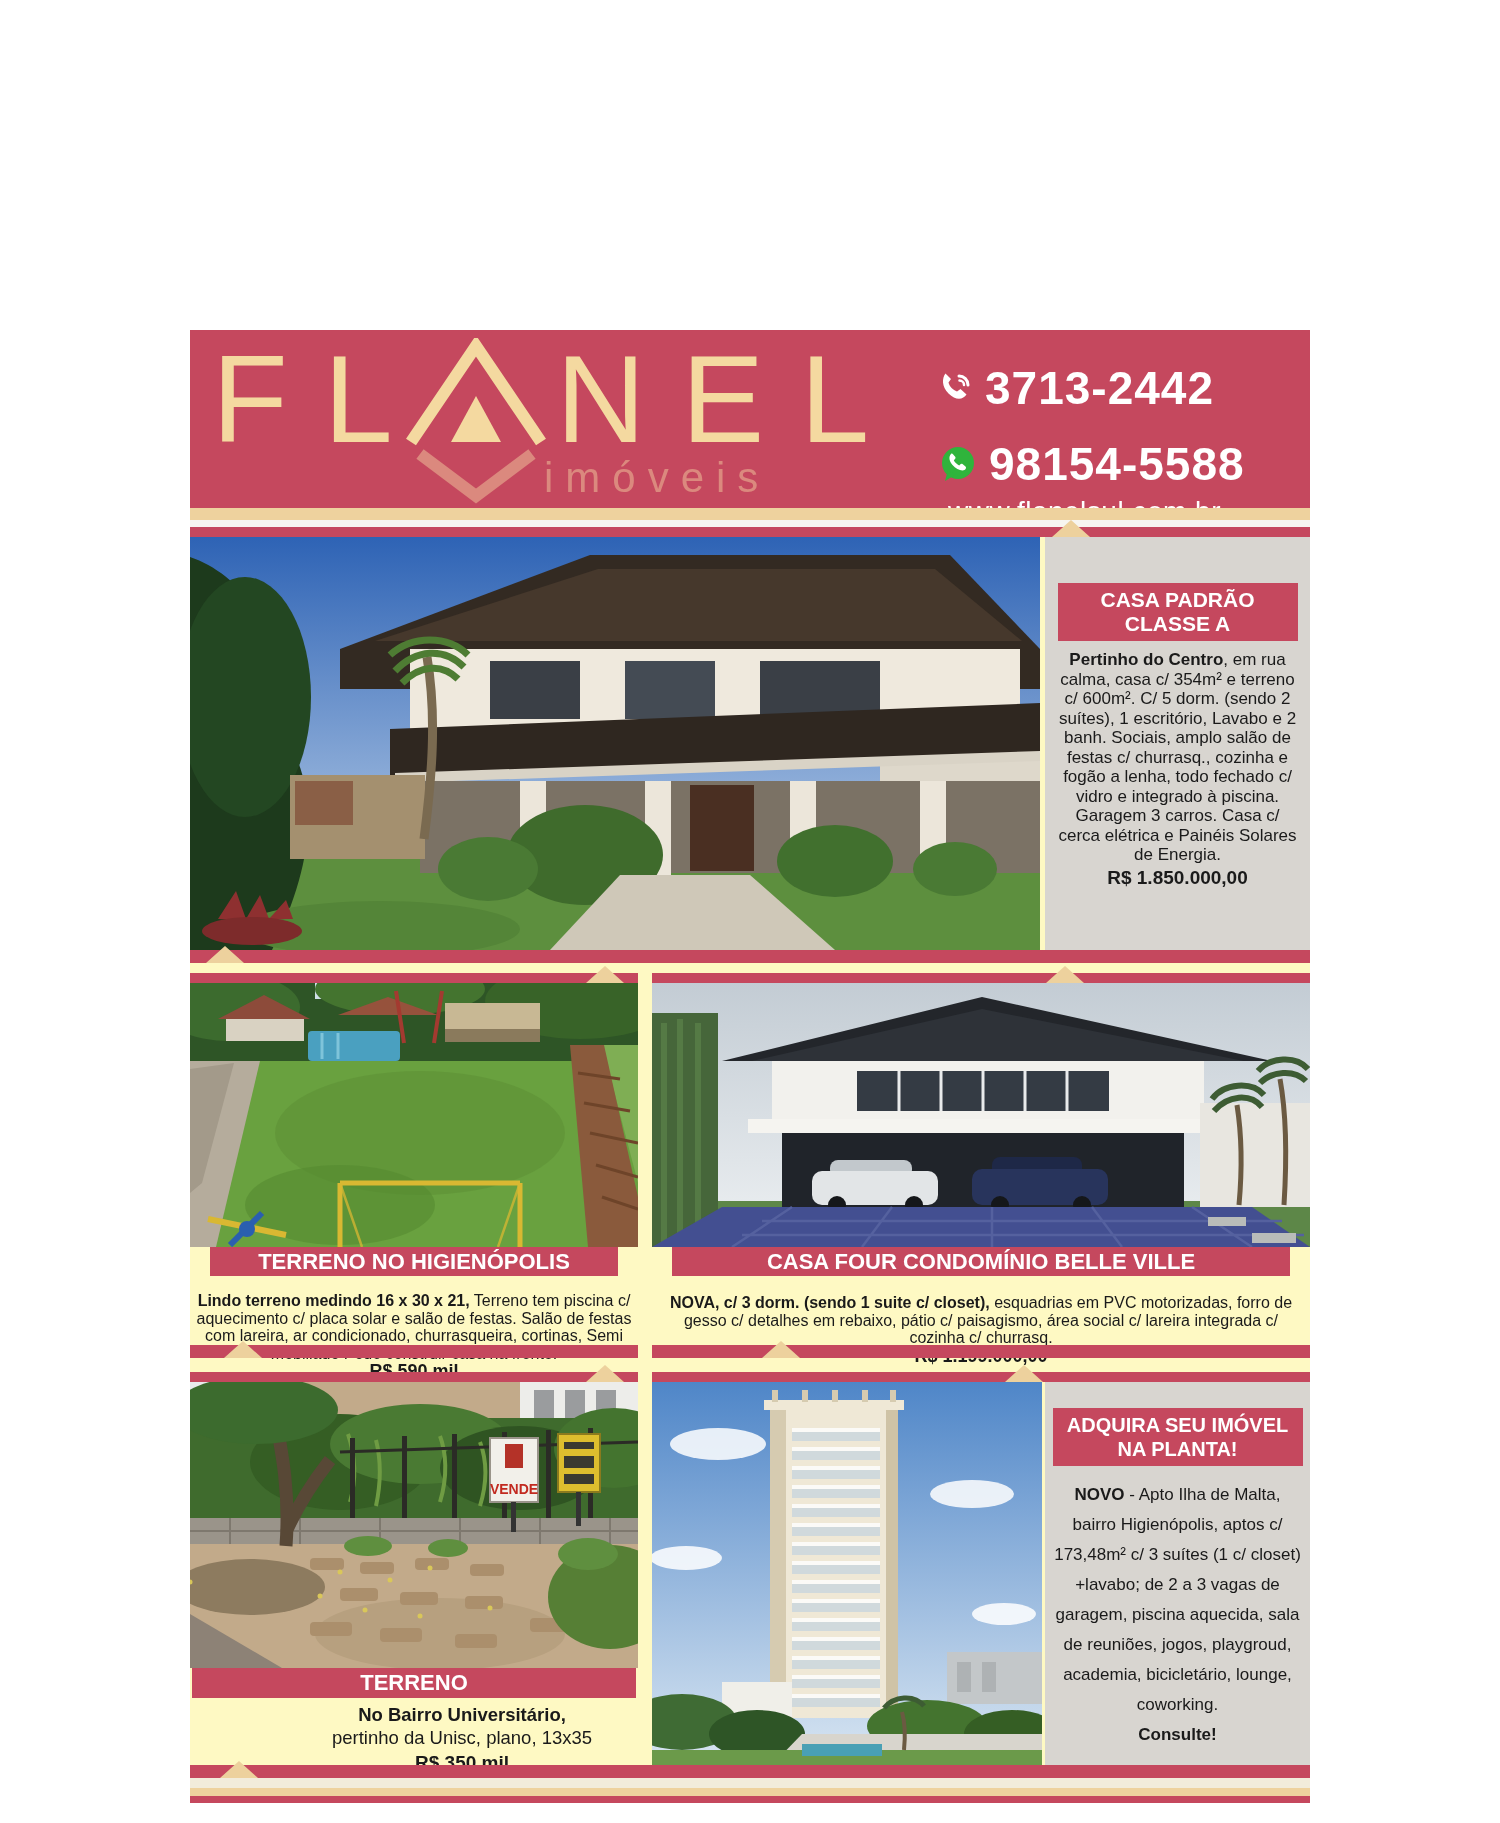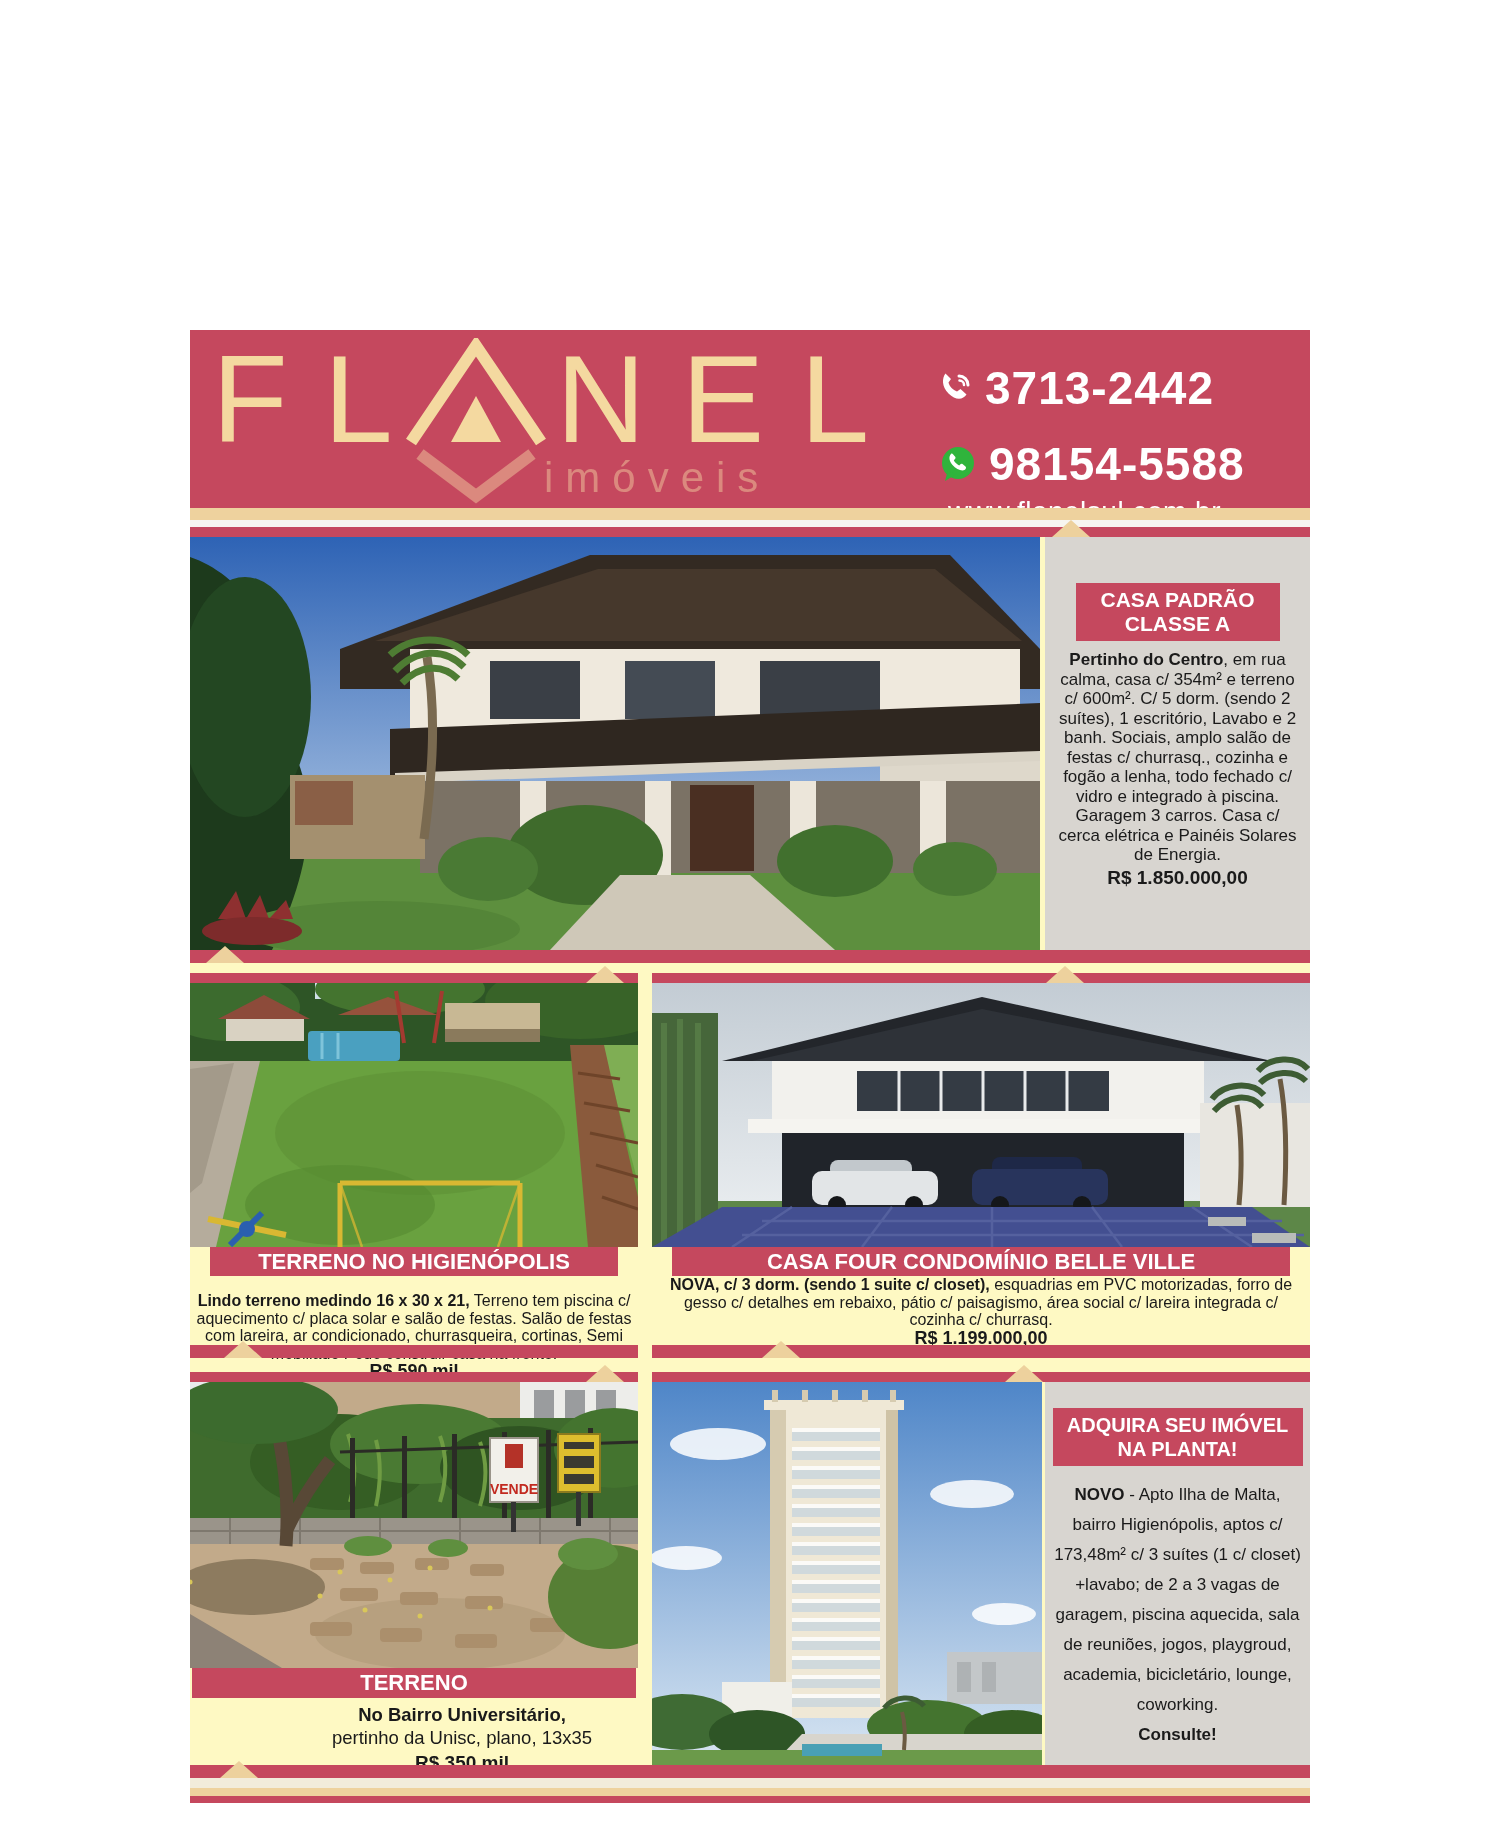--- a/index.html
+++ b/index.html
@@ -31,32 +31,32 @@
   .s2-gold{left:0;top:1458px;width:1120px;height:8px;background:#eed29e;}
   .s2-red{left:0;top:1466px;width:1120px;height:7px;background:#c5485e;}
   
   .tri{position:absolute;width:0;height:0;border-left:19px solid transparent;border-right:19px solid transparent;border-bottom:17px solid #edd19d;}
   
   .ph{position:absolute;display:block;}
   
   .panel{background:#d8d5d0;}
   .c1panel{left:855px;top:207px;width:265px;height:413px;}
   .brpanel{left:855px;top:1052px;width:265px;height:383px;}
-  .panel-title{margin:46px auto 0;width:204px;background:#c5485e;color:#fff;font-weight:bold;font-size:21px;line-height:24px;text-align:center;padding:5px 0;}
+  .panel-title{margin:46px auto 0;width:240px;background:#c5485e;color:#fff;font-weight:bold;font-size:21px;line-height:24px;text-align:center;padding:5px 0;}
   .brpanel .panel-title{margin-top:26px;width:250px;font-size:20px;}
   .panel-body{margin:9px 12px 0;font-size:17px;line-height:19.5px;text-align:center;color:#1a1a1a;}
   .brpanel .panel-body{margin:14px 9px 0;line-height:30px;}
   .price{font-weight:bold;font-size:19px;text-align:center;color:#1a1a1a;margin-top:2px;}
   .titlebar{background:#c5485e;color:#fff;font-weight:bold;text-align:center;font-size:22px;}
   .mltitle{left:20px;top:917px;width:408px;height:29px;line-height:29px;}
   .mrtitle{left:482px;top:917px;width:618px;height:29px;line-height:29px;}
   .bltitle{left:2px;top:1338px;width:444px;height:30px;line-height:30px;}
   .mtext{top:946px;height:69px;font-size:16px;line-height:17.5px;text-align:center;color:#1a1a1a;}
   .mltext{left:0;width:448px;padding-top:16px;}
-  .mrtext{left:462px;width:658px;padding-top:0;}
+  .mrtext{left:462px;width:658px;padding-top:18px;}
   .mtext p{margin:0 4px;}
   .mtext .price{font-size:18px;margin-top:1px;}
   .bltext{left:0;top:1368px;width:448px;text-align:center;color:#1a1a1a;font-size:18.5px;line-height:23px;padding-top:5px;padding-left:48px;}
   .bltext .lead{font-weight:bold;}
   .bltext .price{font-size:19px;}
   b,.lead{font-weight:bold;}
 </style>
 </head>
 <body>
 

